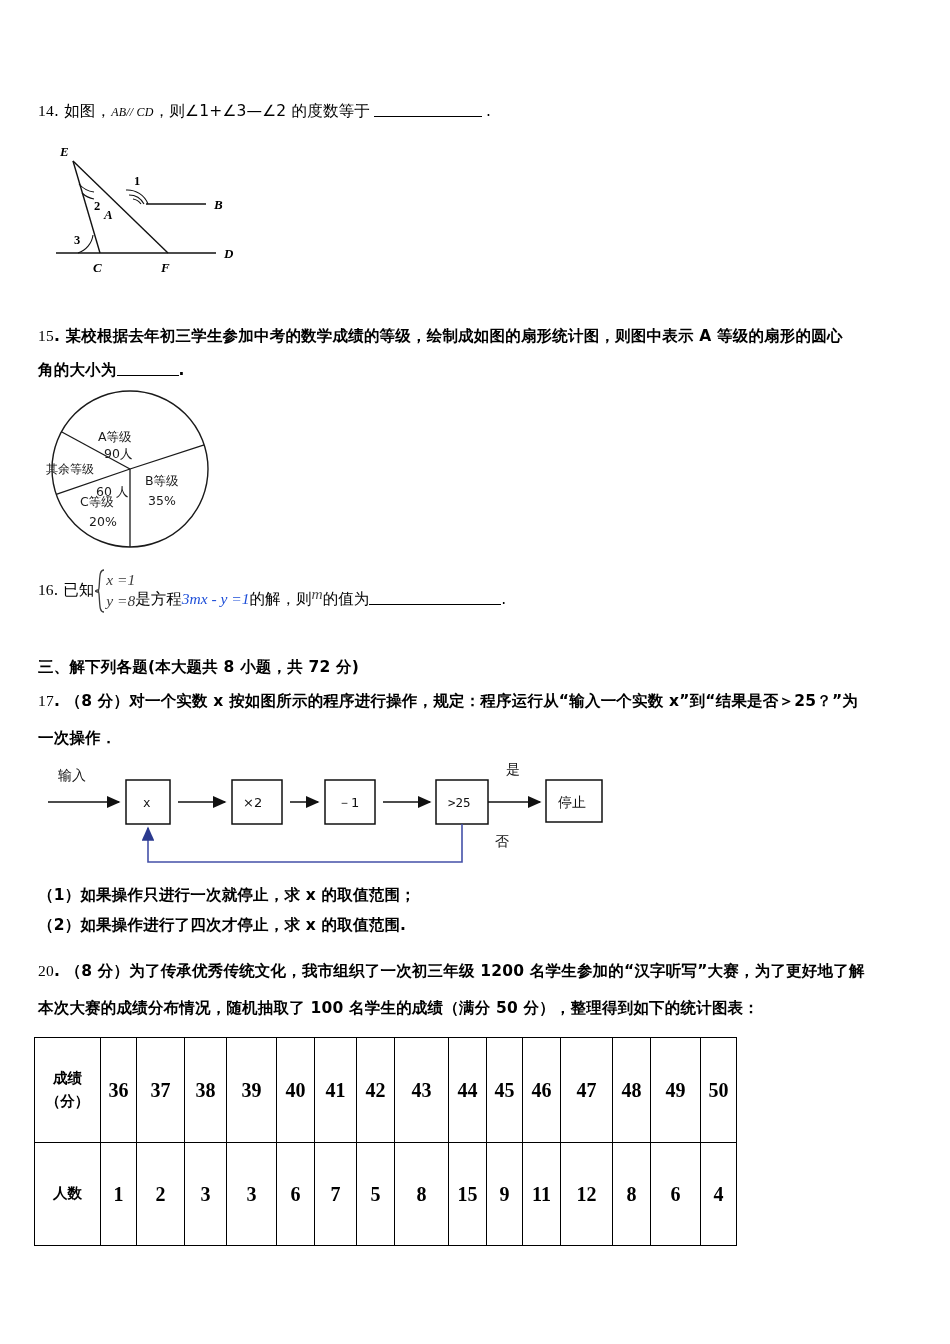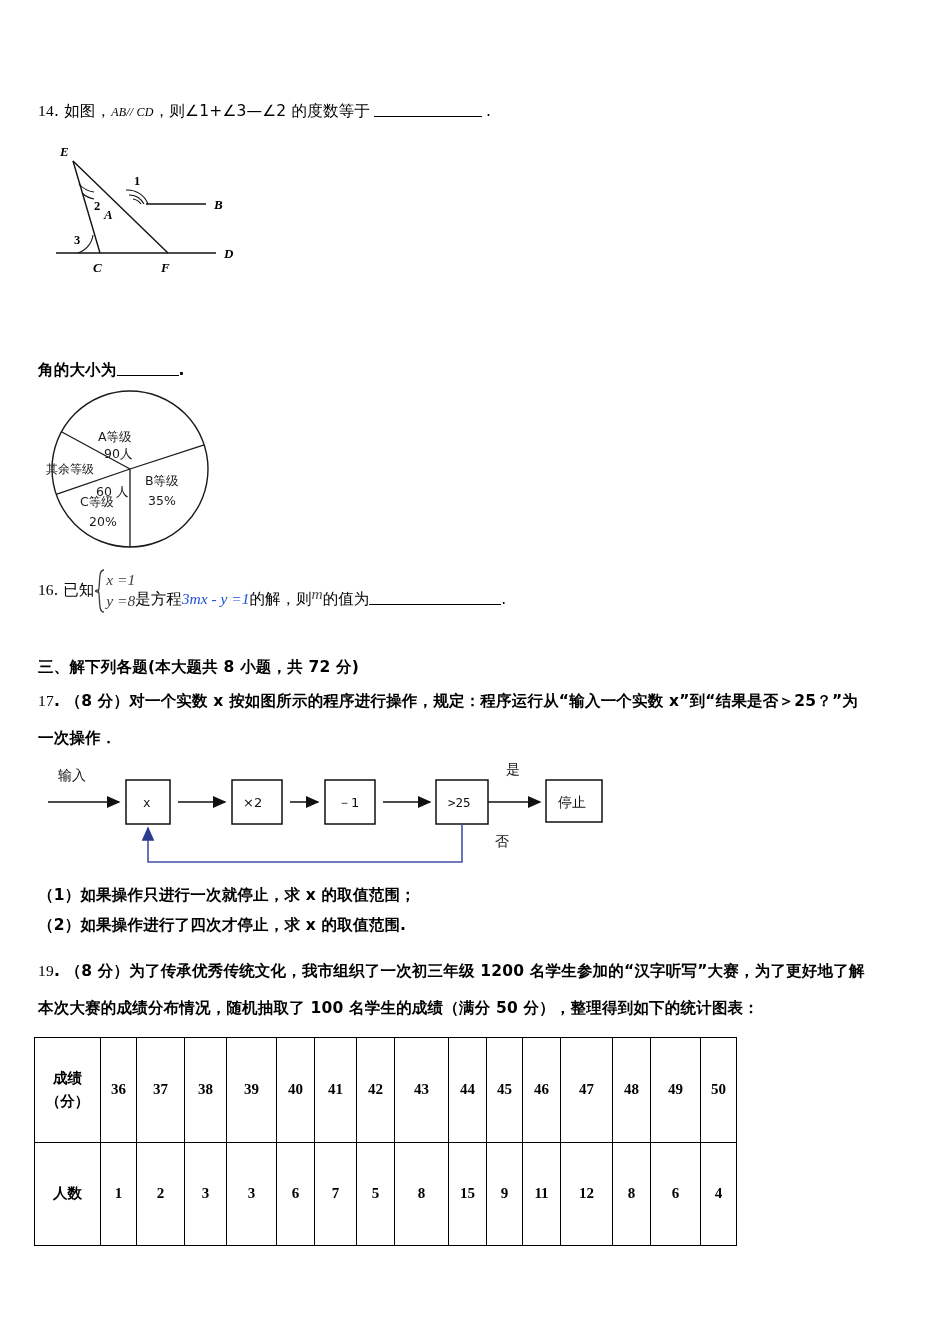--- a/index.html
+++ b/index.html
@@ -131,21 +131,21 @@
     top: 1037px;
     border-collapse: collapse;
     table-layout: fixed;
   }
   #tbl18 td {
     border: 1.2px solid #000;
     text-align: center;
     vertical-align: middle;
     font-family: "Liberation Serif", serif;
     font-weight: bold;
-    font-size: 15px;
+    font-size: 20px;
     padding: 0;
     word-break: break-all;
     line-height: 1.55;
   }
   #tbl18 td.rowhead {
     font-family: "DejaVu Sans", sans-serif;
     font-weight: 700;
     font-size: 14.5px;
     line-height: 1.6;
     padding: 2px 4px;
@@ -187,20 +187,23 @@
       <text class="glabel" x="55" y="136">C</text>
       <text class="glabel" x="186" y="122">D</text>
       <text class="glabel" x="123" y="136">F</text>
       <text class="glabel" x="66" y="83">A</text>
       <text class="gnum" x="96" y="49">1</text>
       <text class="gnum" x="56" y="74">2</text>
       <text class="gnum" x="36" y="108">3</text>
     </svg>
   </div>
 
+  <div class="qline" style="left:38px; top:324px;">
+    <span class="qnum">15</span><span class="cn">. 某校根据去年初三学生参加中考的数学成绩的等级，绘制成如图的扇形统计图，则图中表示 A 等级的扇形的圆心</span>
+  </div>
   <div class="qline" style="left:38px; top:358px;">
     <span class="cn">角的大小为</span><span class="fillblank" style="width:62px;"></span><span class="cn">.</span>
   </div>
 
   <div id="fig15">
     <svg width="200" height="172" viewBox="0 0 200 172">
 
       <circle cx="92" cy="85" r="78" fill="#ffffff" stroke="#1a1a1a" stroke-width="1.4"></circle>
 
       <line x1="92" y1="85" x2="166.2" y2="60.9" stroke="#1a1a1a" stroke-width="1.3"></line>
@@ -275,21 +278,21 @@
 
       <text class="fcn" x="455" y="88">否</text>
       <path d="M 422 66 L 422 104 L 108 104 L 108 70" fill="none" stroke="#4450a8" stroke-width="1.6" marker-end="url(#ahb)"></path>
     </svg>
   </div>
 
   <div class="qline cn" style="left:38px; top:884px; font-weight:700;">（1）如果操作只进行一次就停止，求 x 的取值范围；</div>
   <div class="qline cn" style="left:38px; top:914px; font-weight:700;">（2）如果操作进行了四次才停止，求 x 的取值范围.</div>
 
   <div class="qline" style="left:38px; top:959px;">
-    <span class="qnum">19</span><span class="cn">. （8 分）为了传承优秀传统文化，我市组织了一次初三年级 1200 名学生参加的“汉字听写”大赛，为了更好地了解</span>
+    <span class="qnum">20</span><span class="cn">. （8 分）为了传承优秀传统文化，我市组织了一次初三年级 1200 名学生参加的“汉字听写”大赛，为了更好地了解</span>
   </div>
   <div class="qline cn" style="left:38px; top:997px;">本次大赛的成绩分布情况，随机抽取了 100 名学生的成绩（满分 50 分），整理得到如下的统计图表：</div>
 
   <table id="tbl18">
     <colgroup>
       <col style="width:66px">
       <col style="width:36px">
         <col style="width:48px">
         <col style="width:42px">
         <col style="width:50px">

